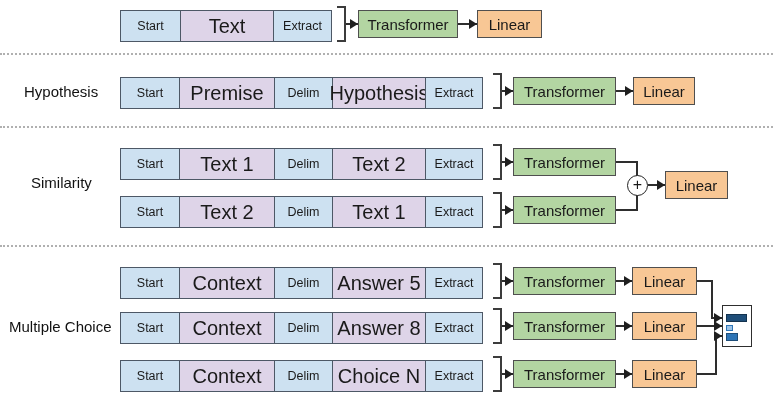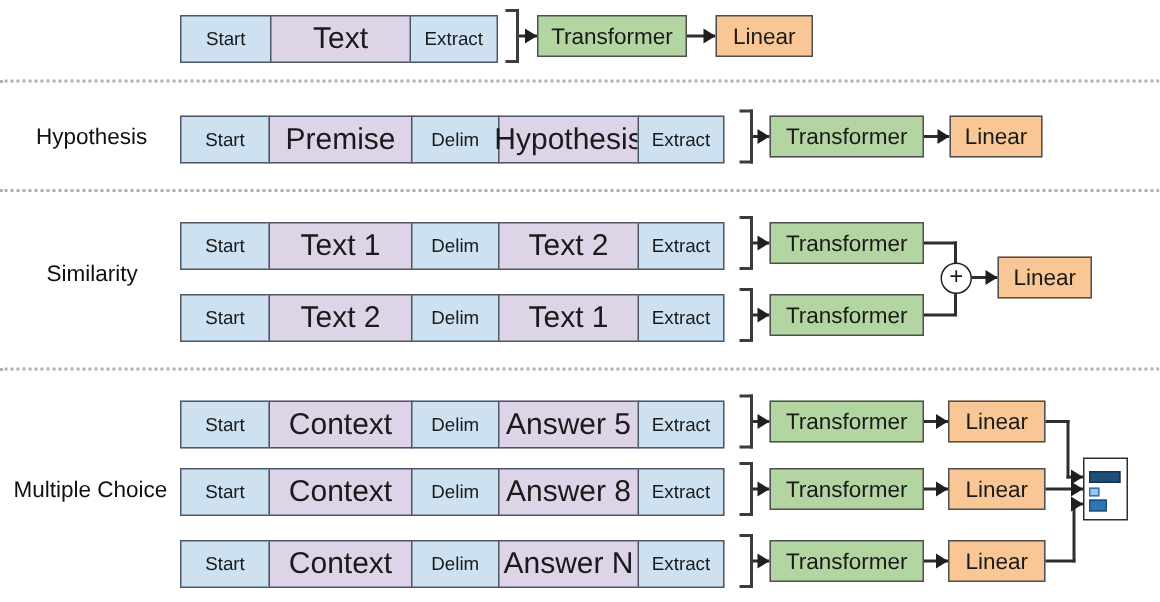--- a/index.html
+++ b/index.html
@@ -147,21 +147,21 @@
   <div class="ahead" style="left:505px;top:321px"></div>
   <div class="block transformer" style="left:513px;top:312px;width:103px">Transformer</div>
   <div class="hline" style="left:616px;top:325px;width:16px"></div>
   <div class="ahead" style="left:624px;top:321px"></div>
   <div class="block linear" style="left:632px;top:312px;width:65px">Linear</div>
 
   <div class="token-row" style="left:120px;top:360px">
     <div class="token blue sm" style="width:60px">Start</div>
     <div class="token purple lg" style="width:97px">Context</div>
     <div class="token blue sm" style="width:59px">Delim</div>
-    <div class="token purple lg" style="width:95px">Answer N</div>
+    <div class="token purple lg" style="width:95px">Choice N</div>
     <div class="token blue sm" style="width:58px">Extract</div>
   </div>
   <div class="bracket" style="left:493px;top:356px;height:36px"></div>
   <div class="hline" style="left:502px;top:373px;width:11px"></div>
   <div class="ahead" style="left:505px;top:369px"></div>
   <div class="block transformer" style="left:513px;top:360px;width:103px">Transformer</div>
   <div class="hline" style="left:616px;top:373px;width:16px"></div>
   <div class="ahead" style="left:624px;top:369px"></div>
   <div class="block linear" style="left:632px;top:360px;width:65px">Linear</div>
 

